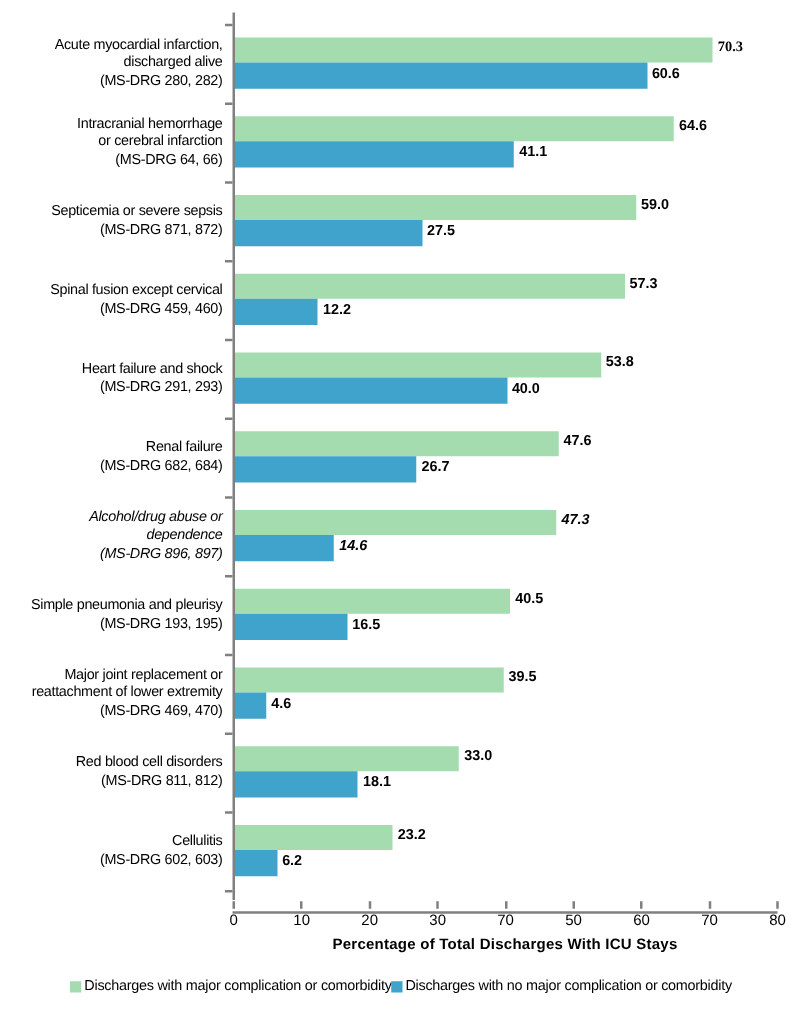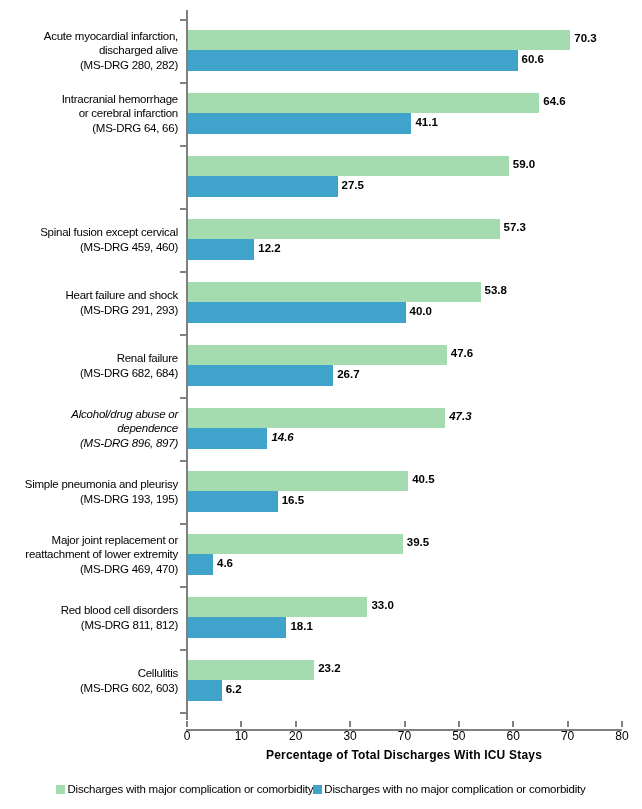--- a/index.html
+++ b/index.html
@@ -177,37 +177,41 @@
     <div class="axis-line-x"></div>
     <div id="rows-container">
         <div class="cat-row" style="top: 9px;">
           <div class="cat-label">
             <span>Acute myocardial infarction,</span>
             <span>discharged alive</span>
             <span>(MS-DRG 280, 282)</span>
           </div>
           <div class="tick-y" style="top: 0px;"></div>
           <div class="bar green" style="left: 188px; width: 382.256px;"></div>
-          <div class="bar-value green-v" style="left: 574.256px;">70.3</div>
+          <div class="bar-value green-v" style="left: 574.256px; font-family: Liberation Serif, serif;">70.3</div>
           <div class="bar blue" style="left: 188px; width: 329.512px;"></div>
           <div class="bar-value blue-v" style="left: 521.513px;">60.6</div>
         </div>
         <div class="cat-row" style="top: 72px;">
           <div class="cat-label">
             <span>Intracranial hemorrhage</span>
             <span>or cerebral infarction</span>
             <span>(MS-DRG 64, 66)</span>
           </div>
           <div class="tick-y" style="top: 0px;"></div>
           <div class="bar green" style="left: 188px; width: 351.262px;"></div>
           <div class="bar-value green-v" style="left: 543.263px;">64.6</div>
           <div class="bar blue" style="left: 188px; width: 223.481px;"></div>
           <div class="bar-value blue-v" style="left: 415.481px;">41.1</div>
         </div>
         <div class="cat-row" style="top: 135px;">
+          <div class="cat-label">
+            <span>Septicemia or severe sepsis</span>
+            <span>(MS-DRG 871, 872)</span>
+          </div>
           <div class="tick-y" style="top: 0px;"></div>
           <div class="bar green" style="left: 188px; width: 320.812px;"></div>
           <div class="bar-value green-v" style="left: 512.812px;">59.0</div>
           <div class="bar blue" style="left: 188px; width: 149.531px;"></div>
           <div class="bar-value blue-v" style="left: 341.531px;">27.5</div>
         </div>
         <div class="cat-row" style="top: 198px;">
           <div class="cat-label">
             <span>Spinal fusion except cervical</span>
             <span>(MS-DRG 459, 460)</span>

